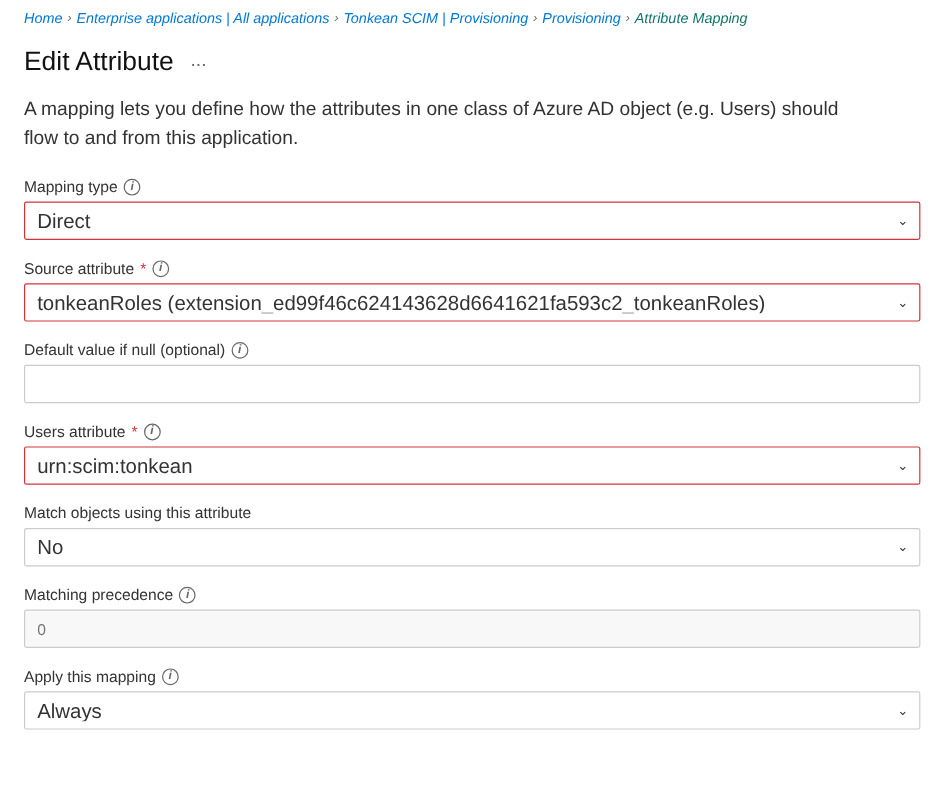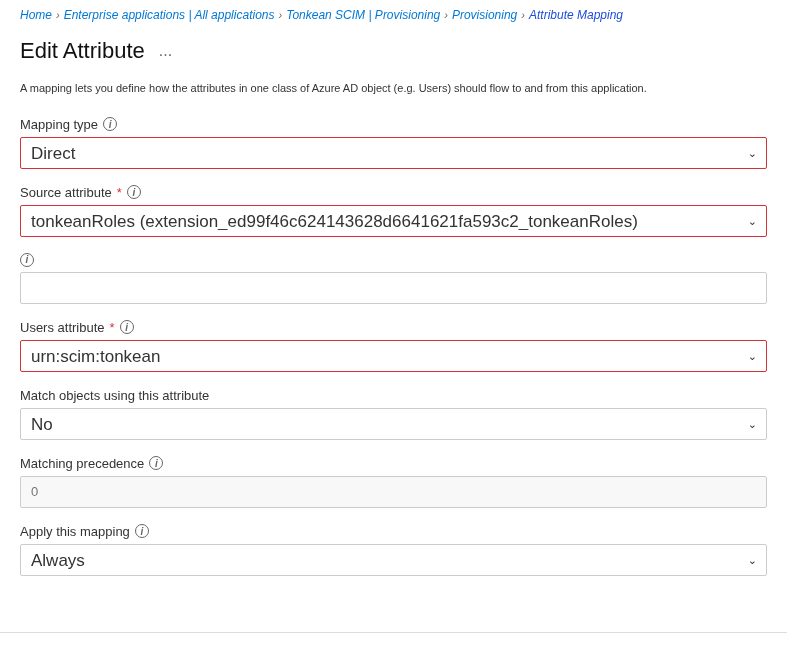--- a/index.html
+++ b/index.html
@@ -25,21 +25,21 @@
     }
     .breadcrumb-bar a {
       color: #0078d4;
       text-decoration: none;
     }
     .breadcrumb-separator {
       color: #666;
       font-size: 11px;
     }
     .breadcrumb-current {
-      color: #1d4ed8;
+      color: #0f766e;
     }
 
     .page-content {
       padding: 10px 20px 20px 20px;
     }
 
     .page-header {
       display: flex;
       align-items: center;
       gap: 8px;
@@ -55,21 +55,21 @@
     .ellipsis-btn {
       color: #666;
       font-size: 16px;
       cursor: pointer;
       padding: 2px 6px;
       border: none;
       background: none;
     }
 
     .description {
-      font-size: 11px;
+      font-size: 16px;
       color: #333;
       margin-bottom: 20px;
       line-height: 1.5;
       max-width: 700px;
     }
 
     .form-group {
       margin-bottom: 16px;
     }
 
@@ -204,20 +204,21 @@
     <div class="select-wrapper">
       <select class="select-field">
         <option>tonkeanRoles (extension_ed99f46c624143628d6641621fa593c2_tonkeanRoles)</option>
       </select>
       <span class="chevron-icon">⌄</span>
     </div>
   </div>
 
   <div class="form-group">
     <div class="form-label">
+      <span>Default value if null (optional)</span>
       <span class="info-icon">i</span>
     </div>
     <input type="text" class="text-input" value="" placeholder="" style="">
   </div>
 
   <div class="form-group">
     <div class="form-label">
       <span>Users attribute</span>
       <span class="required-star">*</span>
       <span class="info-icon">i</span>

